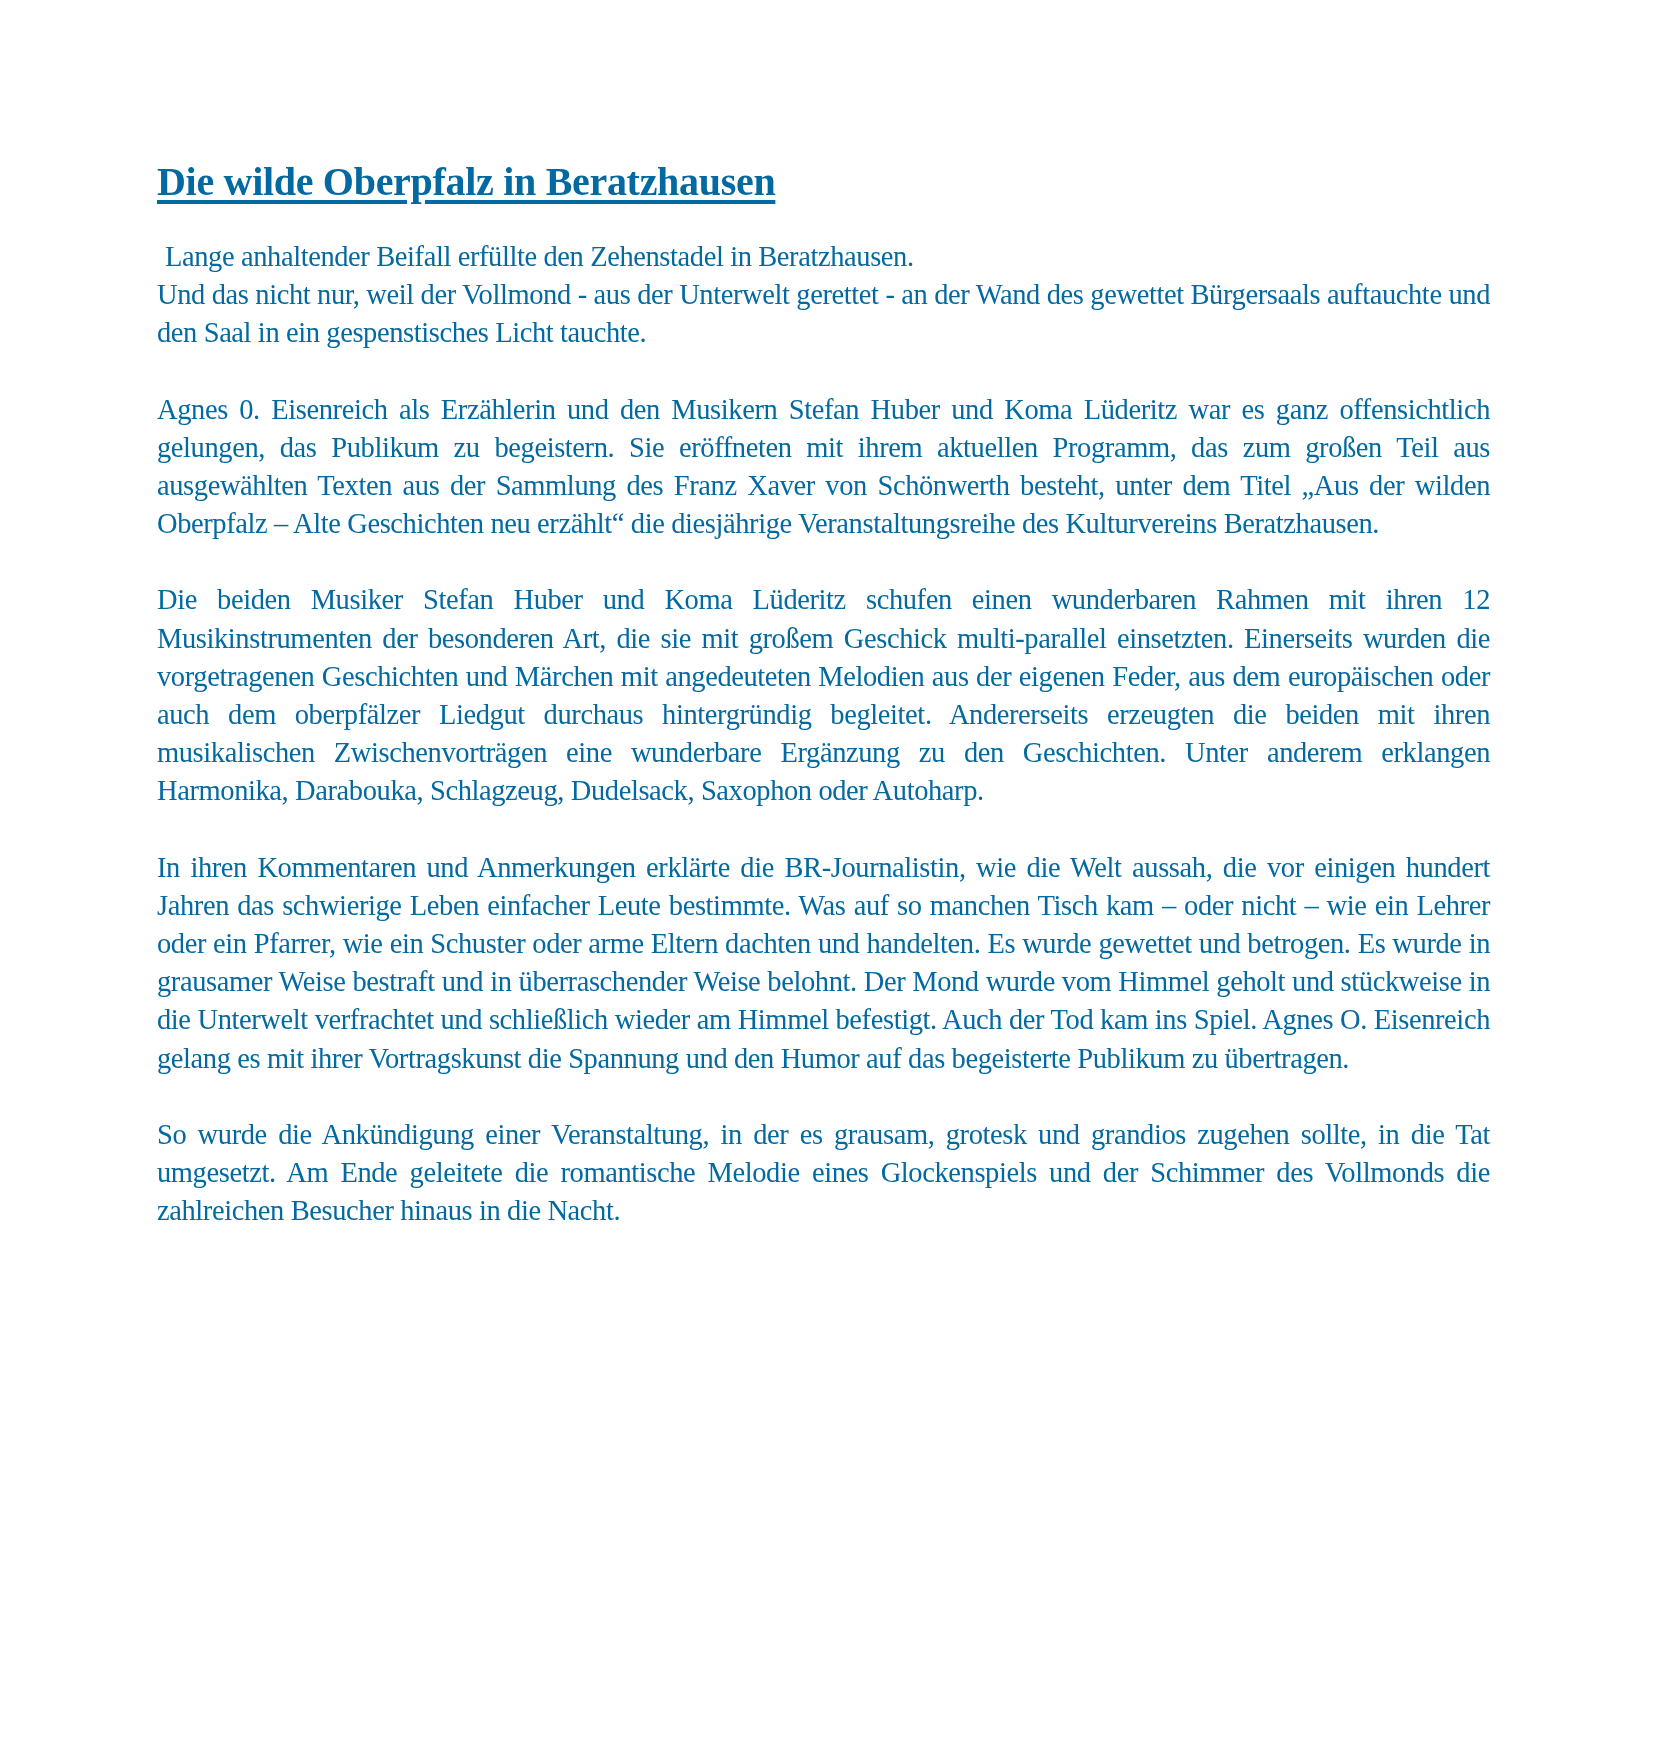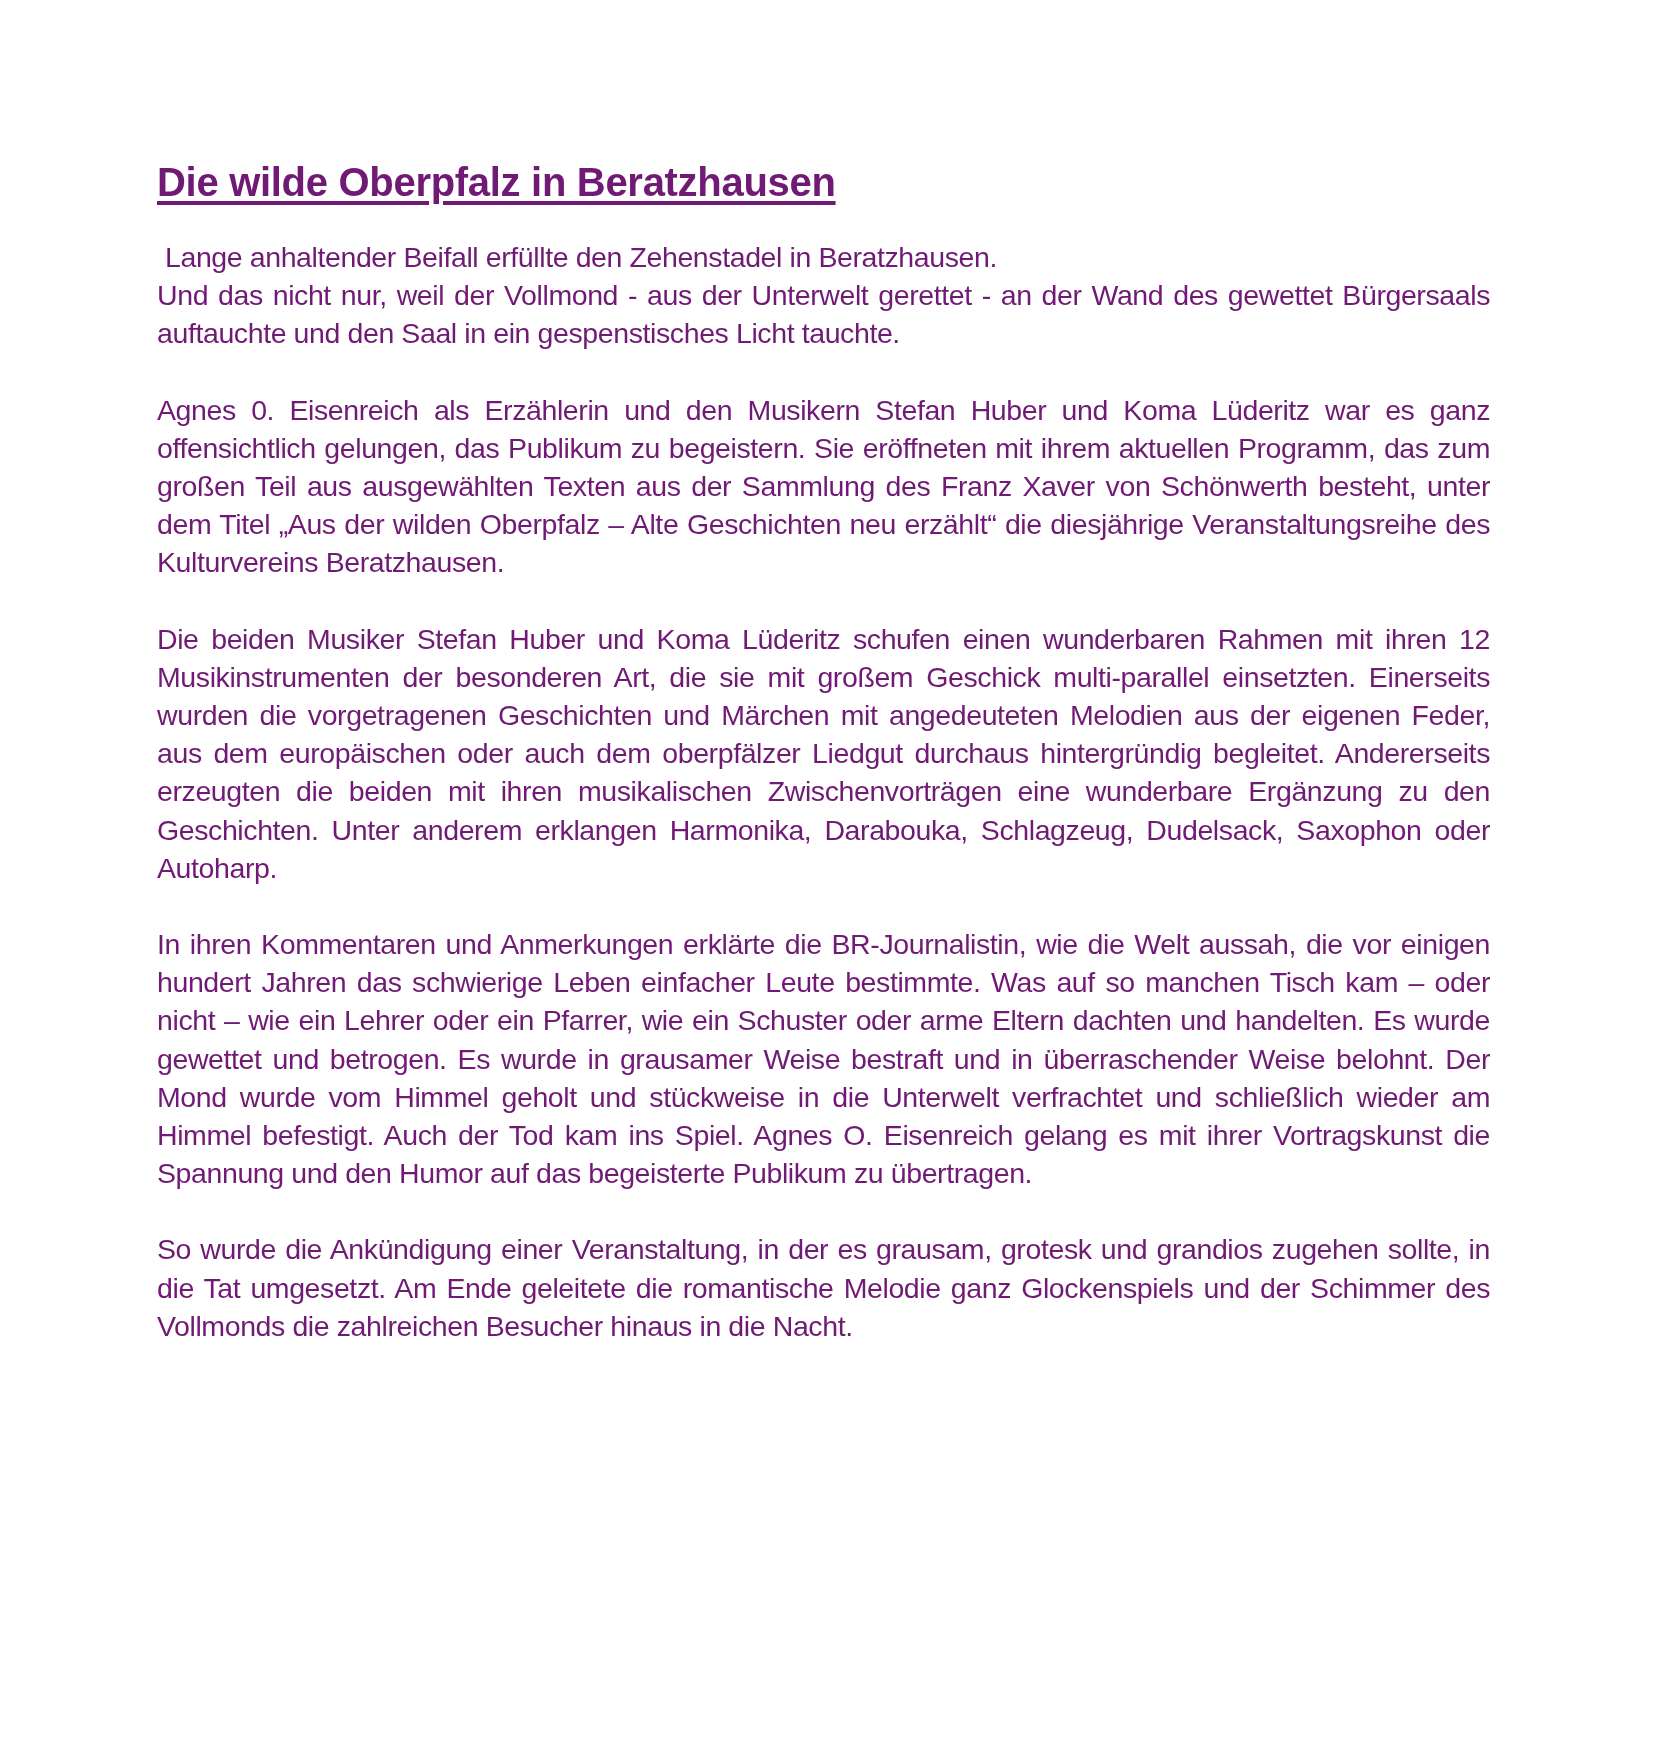--- a/index.html
+++ b/index.html
@@ -2,22 +2,22 @@
 <html><head>
 <meta charset="utf-8">
 <style>
   html, body { margin: 0; padding: 0; background: #ffffff; }
   body { width: 1654px; height: 1739px; position: relative; overflow: hidden; }
   .page {
     position: absolute;
     left: 157px;
     top: 158px;
     width: 1333px;
-    color: #701a75;
-    font-family: Liberation Sans, sans-serif;
+    color: #0369a1;
+    font-family: Liberation Serif, serif;
   }
   .title {
     font-weight: bold;
     font-size: 40px;
     line-height: 48px;
     text-decoration: underline;
     text-decoration-thickness: 4px;
     text-underline-offset: 5px;
     margin: 0 0 32px 0;
     letter-spacing: -0.3px;
@@ -41,14 +41,14 @@
     <span class="line-first">Lange anhaltender Beifall erfüllte den Zehenstadel in Beratzhausen.</span><span>Und das nicht nur, weil der Vollmond - aus der Unterwelt gerettet - an der Wand des gewettet Bürgersaals auftauchte und den Saal in ein gespenstisches Licht tauchte.</span>
   </p>
 
   <p class="para">Agnes 0. Eisenreich als Erzählerin und den Musikern Stefan Huber und Koma Lüderitz war es ganz offensichtlich gelungen, das Publikum zu begeistern. Sie eröffneten mit ihrem aktuellen Programm, das zum großen Teil aus ausgewählten Texten aus der Sammlung des Franz Xaver von Schönwerth besteht, unter dem Titel „Aus der wilden Oberpfalz – Alte Geschichten neu erzählt“ die diesjährige Veranstaltungsreihe des Kulturvereins Beratzhausen.</p>
 
   <p class="para">Die beiden Musiker Stefan Huber und Koma Lüderitz schufen einen wunderbaren Rahmen mit ihren 12 Musikinstrumenten der besonderen Art, die sie mit großem Geschick multi-parallel einsetzten. Einerseits wurden die vorgetragenen Geschichten und Märchen mit angedeuteten Melodien aus der eigenen Feder, aus dem europäischen oder auch dem oberpfälzer Liedgut durchaus hintergründig begleitet. Andererseits erzeugten die beiden mit ihren musikalischen Zwischenvorträgen eine wunderbare Ergänzung zu den Geschichten. Unter anderem erklangen Harmonika, Darabouka, Schlagzeug, Dudelsack, Saxophon oder Autoharp.</p>
 
 
   <p class="para">In ihren Kommentaren und Anmerkungen erklärte die BR-Journalistin, wie die Welt aussah, die vor einigen hundert Jahren das schwierige Leben einfacher Leute bestimmte. Was auf so manchen Tisch kam – oder nicht – wie ein Lehrer oder ein Pfarrer, wie ein Schuster oder arme Eltern dachten und handelten. Es wurde gewettet und betrogen. Es wurde in grausamer Weise bestraft und in überraschender Weise belohnt. Der Mond wurde vom Himmel geholt und stückweise in die Unterwelt verfrachtet und schließlich wieder am Himmel befestigt. Auch der Tod kam ins Spiel. Agnes O. Eisenreich gelang es mit ihrer Vortragskunst die Spannung und den Humor auf das begeisterte Publikum zu übertragen.</p>
 
-  <p class="para">So wurde die Ankündigung einer Veranstaltung, in der es grausam, grotesk und grandios zugehen sollte, in die Tat umgesetzt. Am Ende geleitete die romantische Melodie ganz Glockenspiels und der Schimmer des Vollmonds die zahlreichen Besucher hinaus in die Nacht.</p>
+  <p class="para">So wurde die Ankündigung einer Veranstaltung, in der es grausam, grotesk und grandios zugehen sollte, in die Tat umgesetzt. Am Ende geleitete die romantische Melodie eines Glockenspiels und der Schimmer des Vollmonds die zahlreichen Besucher hinaus in die Nacht.</p>
 </div>
 
 </body></html>

